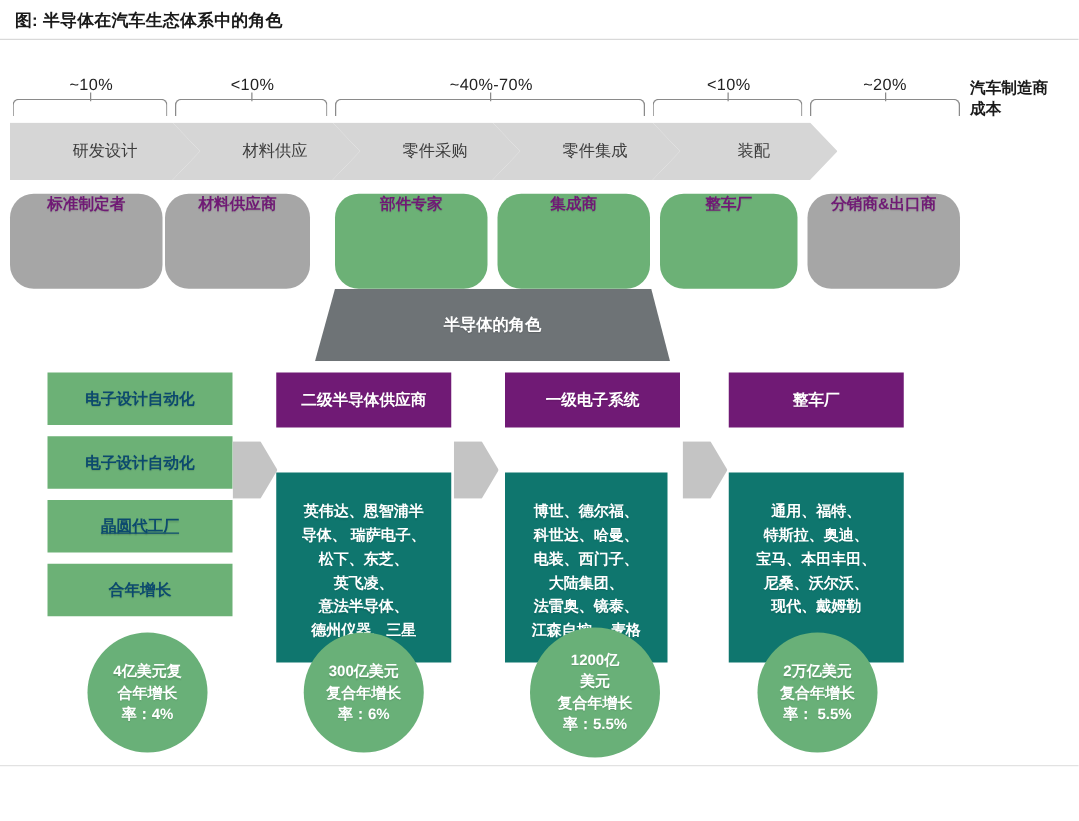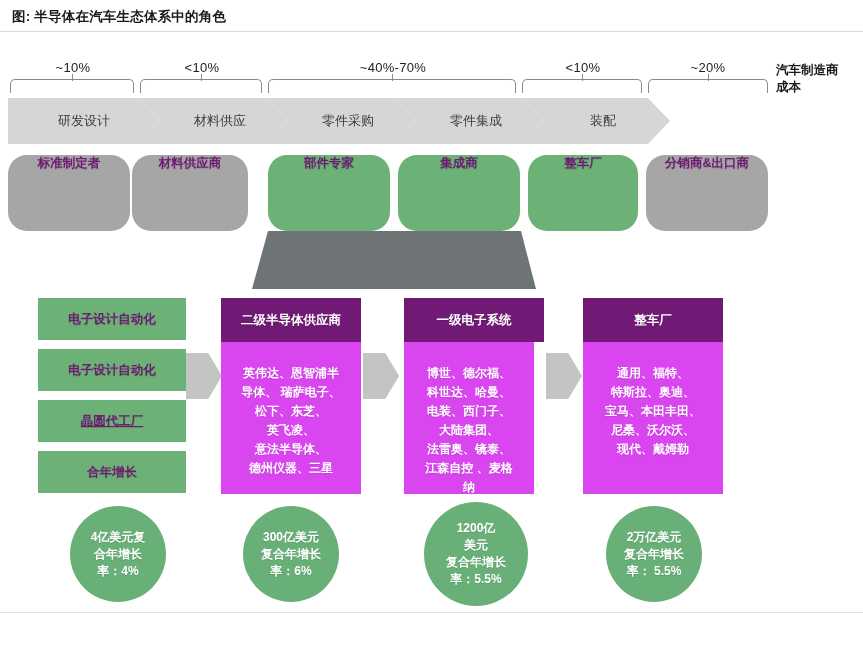--- a/index.html
+++ b/index.html
@@ -88,44 +88,45 @@
     display:flex;align-items:center;justify-content:center;
     font-size:13px;font-weight:bold;color:#ffffff;
     text-shadow:0 1px 1px rgba(0,0,0,.18);
   }
 
   
   .stack-item{
     position:absolute;
     background:#6cb176;
     display:flex;align-items:center;justify-content:center;
-    font-size:12.5px;font-weight:bold;color:#701a75;
+    font-size:12.5px;font-weight:bold;color:#0c4a6e;
     text-shadow:0 1px 1px rgba(0,0,0,.12);
     box-sizing:border-box;
   }
 
   .col-head{
     position:absolute;
     background:#701a75;
     display:flex;align-items:center;justify-content:center;
     font-size:12.5px;font-weight:bold;color:#ffffff;
     text-shadow:0 1px 1px rgba(0,0,0,.12);
     box-sizing:border-box;
   }
   .col-body{
     position:absolute;
-    background:#d946ef;
+    background:#0f766e;
     display:flex;align-items:flex-start;justify-content:center;
     text-align:center;
     font-size:12px;font-weight:bold;color:#ffffff;
     line-height:19px;
     text-shadow:0 1px 1px rgba(0,0,0,.10);
     padding:22px 16px 0;
     box-sizing:border-box;
     white-space:pre-line;
+    margin-top:36px;
   }
 
   .arrow{
     position:absolute;width:36px;height:46px;
     background:#c4c4c4;
     clip-path:polygon(0 0,62% 0,100% 50%,62% 100%,0 100%);
   }
 
   
   .circle{
@@ -203,20 +204,21 @@
       <span>集成商</span>
     </div>
   <div class="rolebox green" style="left:528px;width:110px;">
       <span>整车厂</span>
     </div>
   <div class="rolebox gray" style="left:646px;width:122px;">
       <span>分销商&amp;出口商</span>
     </div>
 
   <div class="trap"></div>
+  <div class="trap-label">半导体的角色</div>
 
   <div class="stack-item" style="left:38px;top:298px;width:148px;height:42px;">
       <span>电子设计自动化</span>
     </div>
   <div class="stack-item" style="left:38px;top:349px;width:148px;height:42px;">
       <span>电子设计自动化</span>
     </div>
   <div class="stack-item" style="left:38px;top:400px;width:148px;height:42px;text-decoration:underline;">
       <span>晶圆代工厂</span>
     </div>

